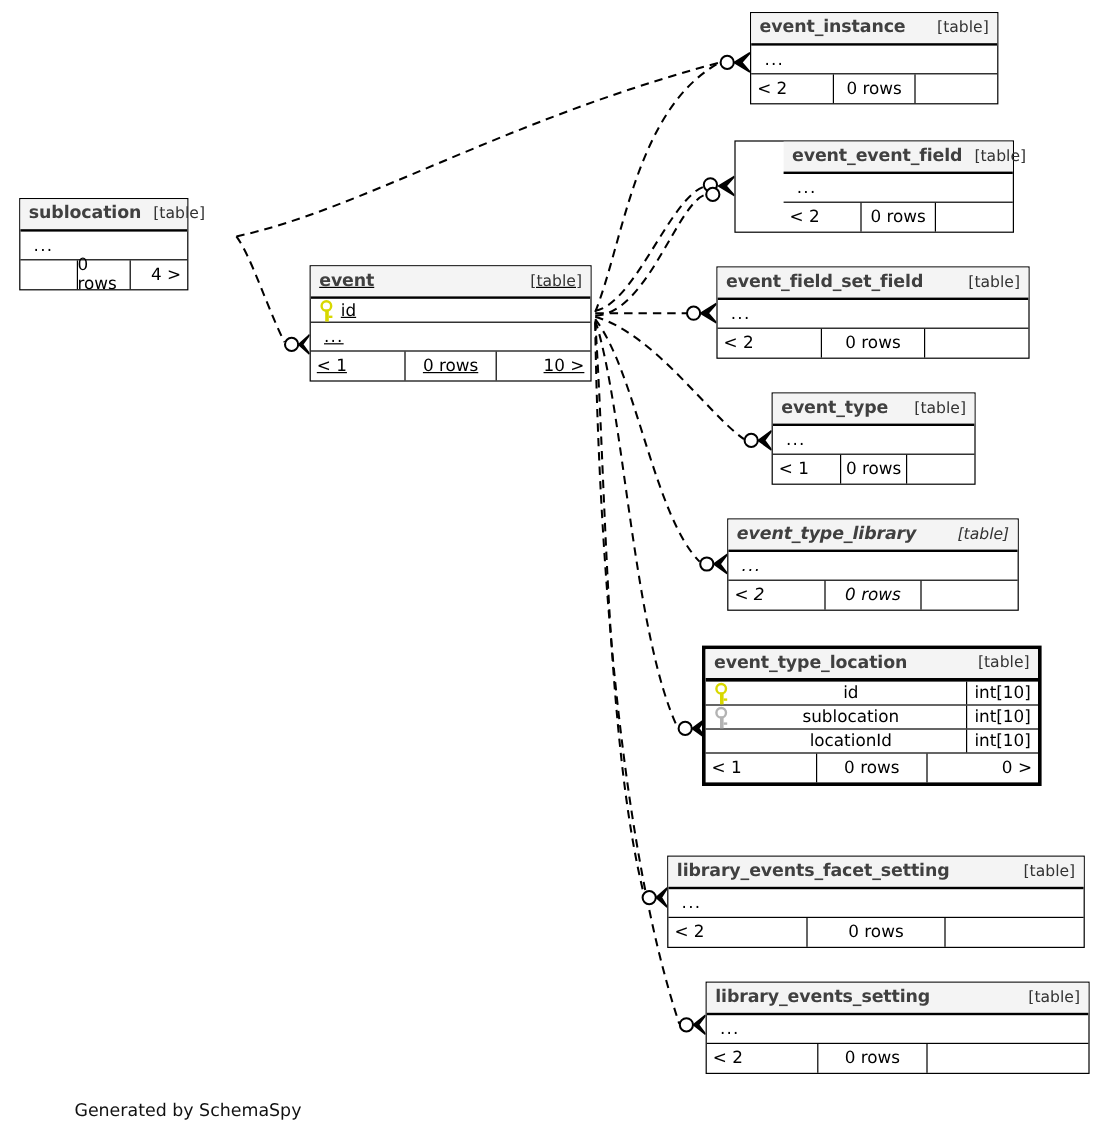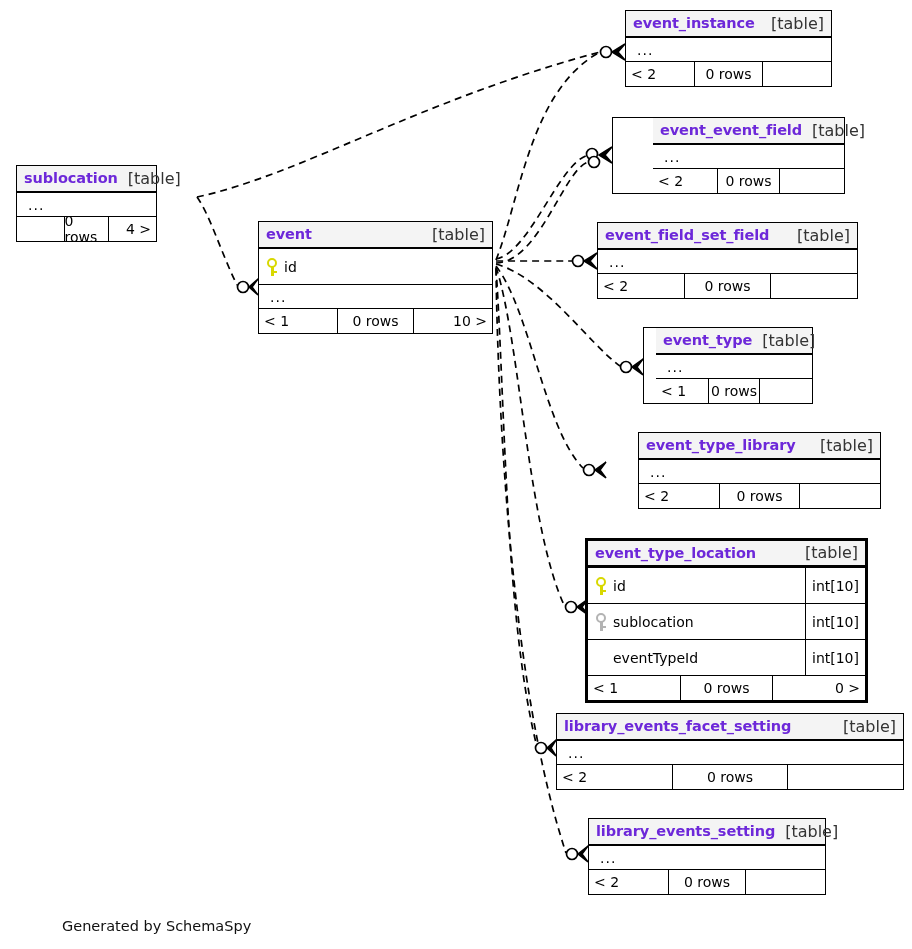--- a/index.html
+++ b/index.html
@@ -12,24 +12,24 @@
 
   
   .tbl{position:absolute;background:#ffffff;border:1px solid #000;
        box-sizing:border-box;z-index:5;}
   .tbl.focus{border:3px solid #000;}
 
   .hdr{display:flex;align-items:center;justify-content:space-between;
        background:#f4f4f4;border-bottom:2px solid #000;
        padding:2px 7px 3px 7px;box-sizing:border-box;height:27px;}
   .tbl.focus .hdr{border-bottom:3px solid #000;}
-  .hdr .tname{font-weight:bold;font-size:14.5px;color:#6d28d9;letter-spacing:-0.1px;}
-  .hdr .tkind{font-size:16px;color:#333;padding-left:10px;}
-
-  .row{display:flex;align-items:center;height:36px;box-sizing:border-box;
+  .hdr .tname{font-weight:bold;font-size:14.5px;color:#404040;letter-spacing:-0.1px;}
+  .hdr .tkind{font-size:13px;color:#333;padding-left:10px;}
+
+  .row{display:flex;align-items:center;height:20px;box-sizing:border-box;
        border-bottom:1px solid #000;padding-left:7px;font-size:14px;color:#000;}
   .row.dots{height:24px;padding-left:5px;color:#000;font-size:14px;letter-spacing:1px;}
   .row .colname{flex:1 1 auto;padding-left:6px;}
   .row .coltype{border-left:1px solid #000;padding:0 6px;height:100%;
                 display:flex;align-items:center;justify-content:flex-start;
                 font-size:14px;box-sizing:border-box;}
 
   
   .key{width:12px;height:18px;position:relative;display:inline-block;flex:0 0 auto;}
   .key .kc{position:absolute;left:1px;top:0;width:10px;height:10px;border-radius:50%;
@@ -145,49 +145,49 @@
         </div>
         <div class="row dots">
           <span class="colname">...</span>
         </div>
         <div class="foot">
           <div class="f1" style="width: 86.3333px;">&lt; 2</div>
           <div class="f2" style="width: 86.3333px;">0 rows</div>
           <div class="f3" style="width: 86.3333px;"></div>
         </div>
       </div>
-      <div class="tbl" style="left: 643px; top: 327px; width: 170px; padding-left: 12px;">
+      <div class="tbl" style="left: 643px; top: 327px; width: 170px;">
         <div class="hdr">
           <span class="tname">event_type</span>
           <span class="tkind">[table]</span>
         </div>
         <div class="row dots">
           <span class="colname">...</span>
         </div>
         <div class="foot">
           <div class="f1" style="width: 56px;">&lt; 1</div>
           <div class="f2" style="width: 56px;">0 rows</div>
           <div class="f3" style="width: 56px;"></div>
         </div>
       </div>
-      <div class="tbl" style="left: 638px; top: 432px; width: 243px;">
+      <div class="tbl" style="left: 606px; top: 432px; width: 243px; font-style: italic;">
         <div class="hdr">
           <span class="tname">event_type_library</span>
           <span class="tkind">[table]</span>
         </div>
         <div class="row dots">
           <span class="colname">...</span>
         </div>
         <div class="foot">
           <div class="f1" style="width: 80.3333px;">&lt; 2</div>
           <div class="f2" style="width: 80.3333px;">0 rows</div>
           <div class="f3" style="width: 80.3333px;"></div>
         </div>
       </div>
-      <div class="tbl focus" style="left: 585px; top: 538px; width: 283px;">
+      <div class="tbl focus" style="left: 585px; top: 538px; width: 283px; text-align: center;">
         <div class="hdr">
           <span class="tname">event_type_location</span>
           <span class="tkind">[table]</span>
         </div>
         <div class="row">
           <span class="key">
             <span class="kc"></span>
             <span class="ks"></span>
             <span class="kb"></span>
           </span>
@@ -198,21 +198,21 @@
           <span class="key grey">
             <span class="kc"></span>
             <span class="ks"></span>
             <span class="kb"></span>
           </span>
           <span class="colname">sublocation</span>
           <span class="coltype">int[10]</span>
         </div>
         <div class="row">
           <span class="key"></span>
-          <span class="colname">eventTypeId</span>
+          <span class="colname">locationId</span>
           <span class="coltype">int[10]</span>
         </div>
         <div class="foot">
           <div class="f1" style="width: 93.6667px;">&lt; 1</div>
           <div class="f2" style="width: 93.6667px;">0 rows</div>
           <div class="f3" style="width: 93.6667px;">0 &gt;</div>
         </div>
       </div>
       <div class="tbl" style="left: 556px; top: 713px; width: 348px;">
         <div class="hdr">
@@ -221,21 +221,21 @@
         </div>
         <div class="row dots">
           <span class="colname">...</span>
         </div>
         <div class="foot">
           <div class="f1" style="width: 115.333px;">&lt; 2</div>
           <div class="f2" style="width: 115.333px;">0 rows</div>
           <div class="f3" style="width: 115.333px;"></div>
         </div>
       </div>
-      <div class="tbl" style="left: 588px; top: 818px; width: 238px;">
+      <div class="tbl" style="left: 588px; top: 818px; width: 320px;">
         <div class="hdr">
           <span class="tname">library_events_setting</span>
           <span class="tkind">[table]</span>
         </div>
         <div class="row dots">
           <span class="colname">...</span>
         </div>
         <div class="foot">
           <div class="f1" style="width: 92px;">&lt; 2</div>
           <div class="f2" style="width: 92px;">0 rows</div>
@@ -249,21 +249,21 @@
         </div>
         <div class="row dots">
           <span class="colname">...</span>
         </div>
         <div class="foot">
           <div class="f1" style="width: 58px;"></div>
           <div class="f2" style="width: 58px;">0 rows</div>
           <div class="f3" style="width: 58px;">4 &gt;</div>
         </div>
       </div>
-      <div class="tbl" style="left: 258px; top: 221px; width: 235px;">
+      <div class="tbl" style="left: 258px; top: 221px; width: 235px; text-decoration: underline;">
         <div class="hdr">
           <span class="tname">event</span>
           <span class="tkind">[table]</span>
         </div>
         <div class="row">
           <span class="key">
             <span class="kc"></span>
             <span class="ks"></span>
             <span class="kb"></span>
           </span>

